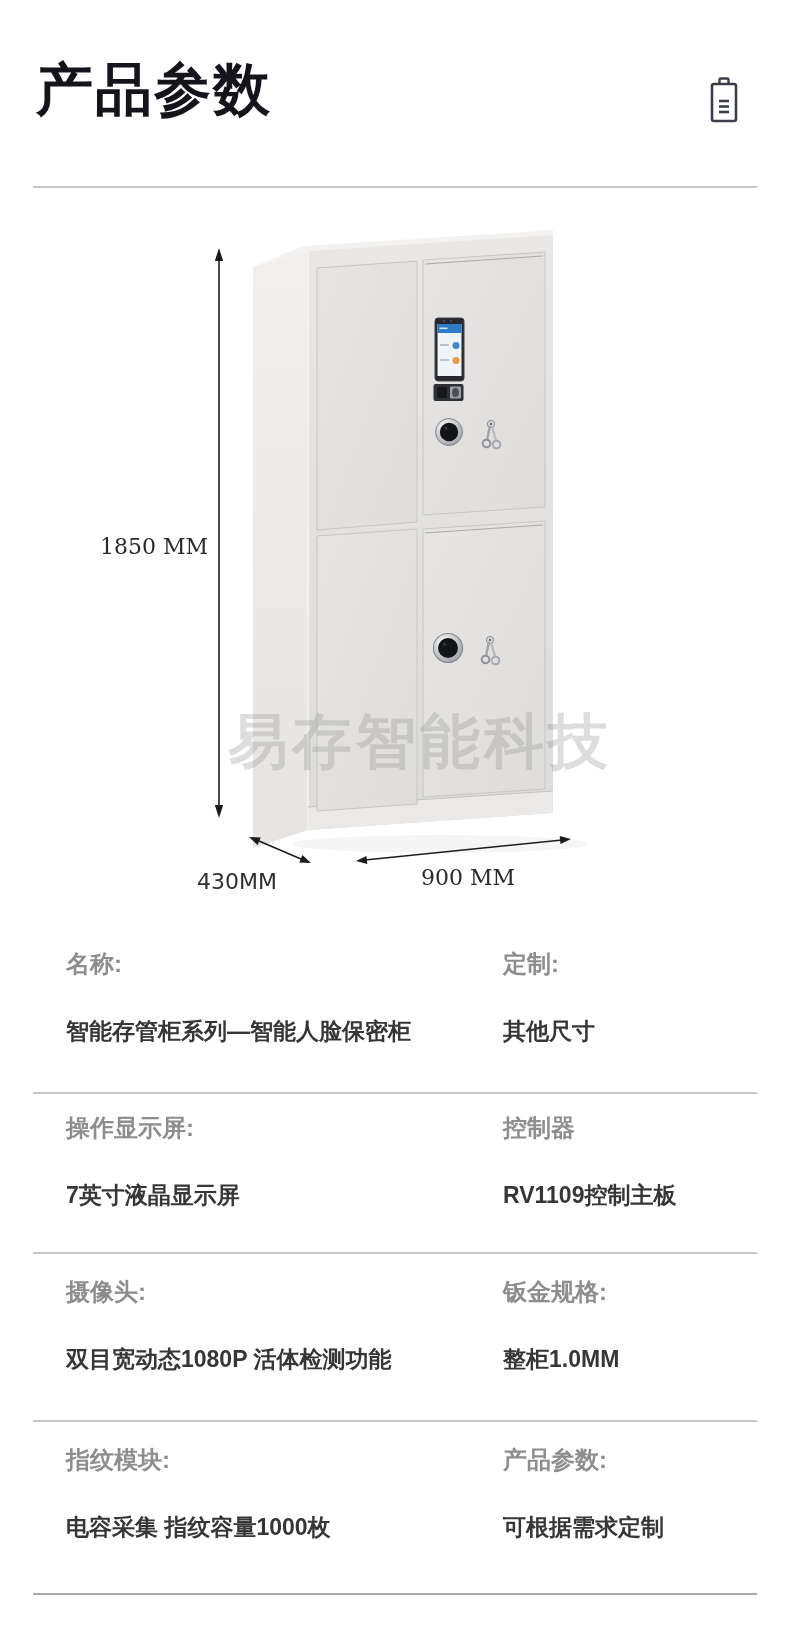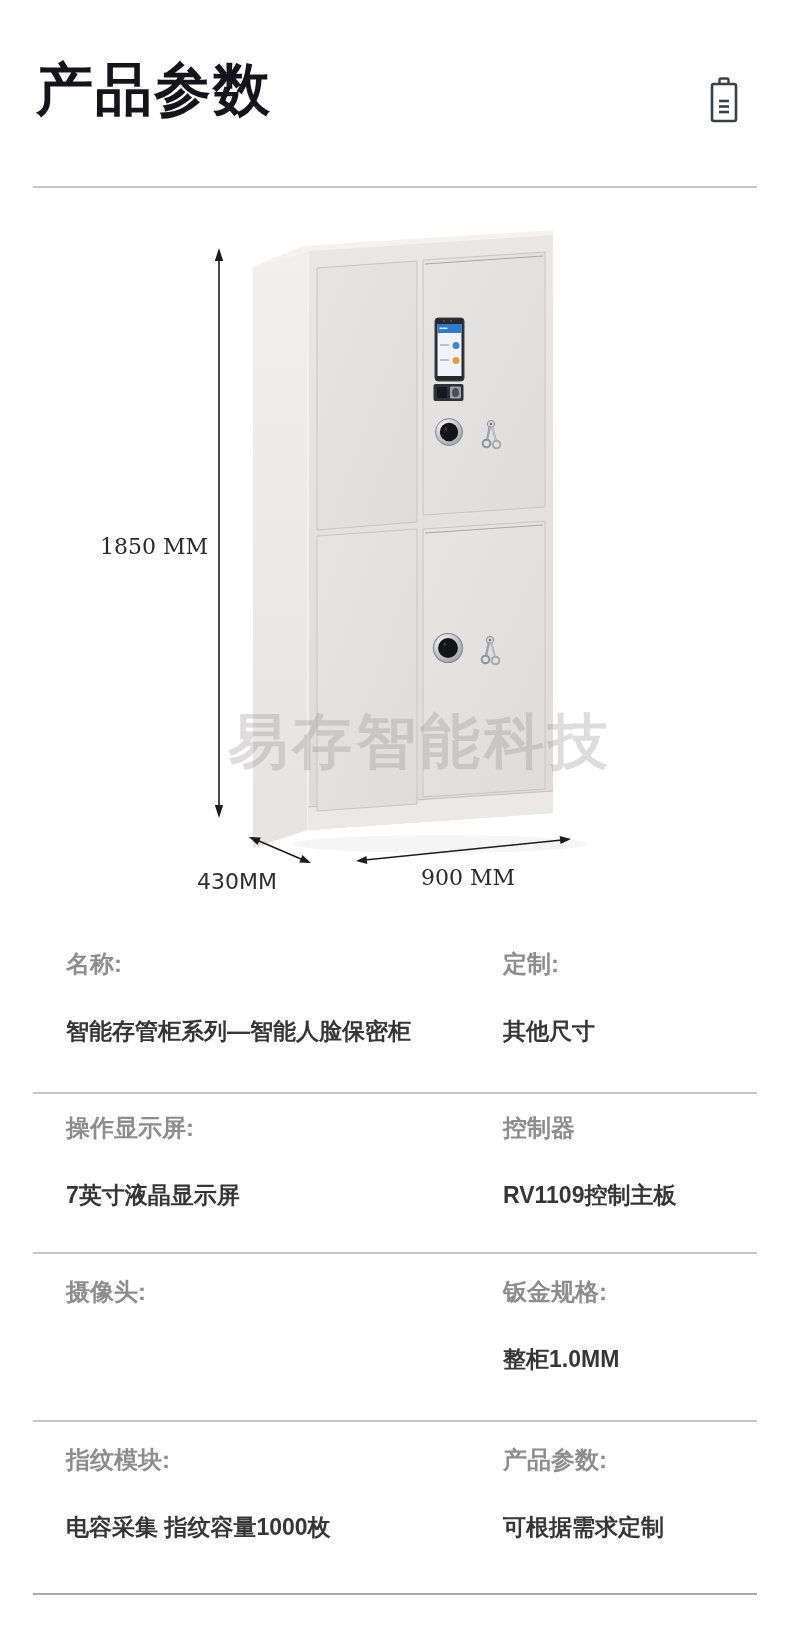--- a/index.html
+++ b/index.html
@@ -158,20 +158,21 @@
 
   <div class="spec-label col-left" style="top:1116px">操作显示屏:</div>
   <div class="spec-label col-right" style="top:1116px">控制器</div>
   <div class="spec-value col-left" style="top:1184px">7英寸液晶显示屏</div>
   <div class="spec-value col-right" style="top:1184px">RV1109控制主板</div>
 
   <div class="divider" style="top:1252px"></div>
 
   <div class="spec-label col-left" style="top:1280px">摄像头:</div>
   <div class="spec-label col-right" style="top:1280px">钣金规格:</div>
+  <div class="spec-value col-left" style="top:1348px">双目宽动态1080P 活体检测功能</div>
   <div class="spec-value col-right" style="top:1348px">整柜1.0MM</div>
 
   <div class="divider" style="top:1420px"></div>
 
   <div class="spec-label col-left" style="top:1448px">指纹模块:</div>
   <div class="spec-label col-right" style="top:1448px">产品参数:</div>
   <div class="spec-value col-left" style="top:1516px">电容采集 指纹容量1000枚</div>
   <div class="spec-value col-right" style="top:1516px">可根据需求定制</div>
 
   <div class="divider last" style="top:1593px"></div>

